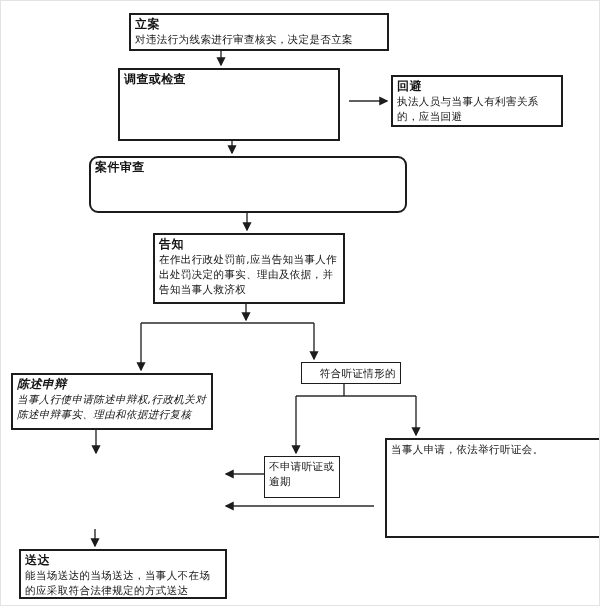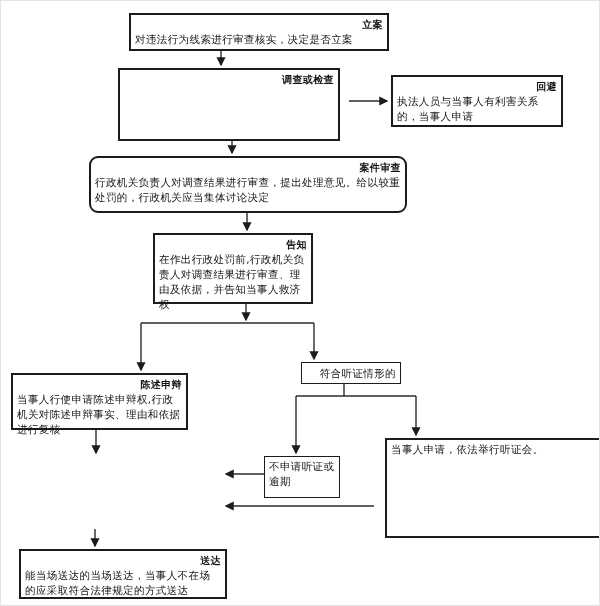--- a/index.html
+++ b/index.html
@@ -20,32 +20,32 @@
     border:2px solid #1c1c1c;
     box-sizing:border-box;
     padding:2px 4px;
     font-size:10.5px;
     letter-spacing:0.4px;
     line-height:15px;
     text-align:left;
   }
   .node .t{
     font-weight:bold;
-    text-align:right;
-    font-size:10px;
+    text-align:left;
+    font-size:12px;
     line-height:15px;
   }
   .node.thin{border-width:1.5px;}
   
   #n-lian      {left:128px; top:12px;  width:260px; height:38px;}
   #n-diaocha   {left:117px; top:67px;  width:222px; height:73px;}
   #n-huibi     {left:390px; top:74px;  width:172px; height:52px;}
   #n-shencha   {left:88px;  top:155px; width:318px; height:57px;border-radius:9px;}
-  #n-gaozhi    {left:152px; top:232px; width:160px; height:71px;}
-  #n-chenshu   {left:10px;  top:372px; width:177px; height:57px;}
+  #n-gaozhi    {left:152px; top:232px; width:192px; height:71px;}
+  #n-chenshu   {left:10px;  top:372px; width:202px; height:57px;font-style:italic;}
   #n-tcond     {left:300px; top:361px; width:100px; height:22px; padding-top:3px;text-align:right;}
   #n-thui      {left:384px; top:437px; width:250px; height:100px;}
   #n-bushq     {left:263px; top:455px; width:76px;  height:42px;}
   #n-jueding   {left:16px;  top:455px; width:206px; height:73px;}
   #n-songda    {left:18px;  top:548px; width:208px; height:50px;}
 </style>
 </head>
 <body>
 
 <div class="canvas">
@@ -90,31 +90,30 @@
     <div class="t">立案</div>
     <div class="b">对违法行为线索进行审查核实，决定是否立案</div>
   </div>
 
   <div class="node" id="n-diaocha">
     <div class="t">调查或检查</div>
   </div>
 
   <div class="node" id="n-huibi">
     <div class="t">回避</div>
-    <div class="b">执法人员与当事人有利害关系的，当事人申请</div>
+    <div class="b">执法人员与当事人有利害关系的，应当回避</div>
   </div>
 
   <div class="node" id="n-shencha">
     <div class="t">案件审查</div>
-    <div class="b">行政机关负责人对调查结果进行审查，提出处理意见。给以较重处罚的，行政机关应当集体讨论决定</div>
   </div>
 
   <div class="node" id="n-gaozhi">
     <div class="t">告知</div>
-    <div class="b">在作出行政处罚前,行政机关负责人对调查结果进行审查、理由及依据，并告知当事人救济权</div>
+    <div class="b">在作出行政处罚前,应当告知当事人作出处罚决定的事实、理由及依据，并告知当事人救济权</div>
   </div>
 
   <div class="node" id="n-chenshu">
     <div class="t">陈述申辩</div>
     <div class="b">当事人行使申请陈述申辩权,行政机关对陈述申辩事实、理由和依据进行复核</div>
   </div>
 
   <div class="node thin" id="n-tcond">
     <div class="b">符合听证情形的</div>
   </div>

